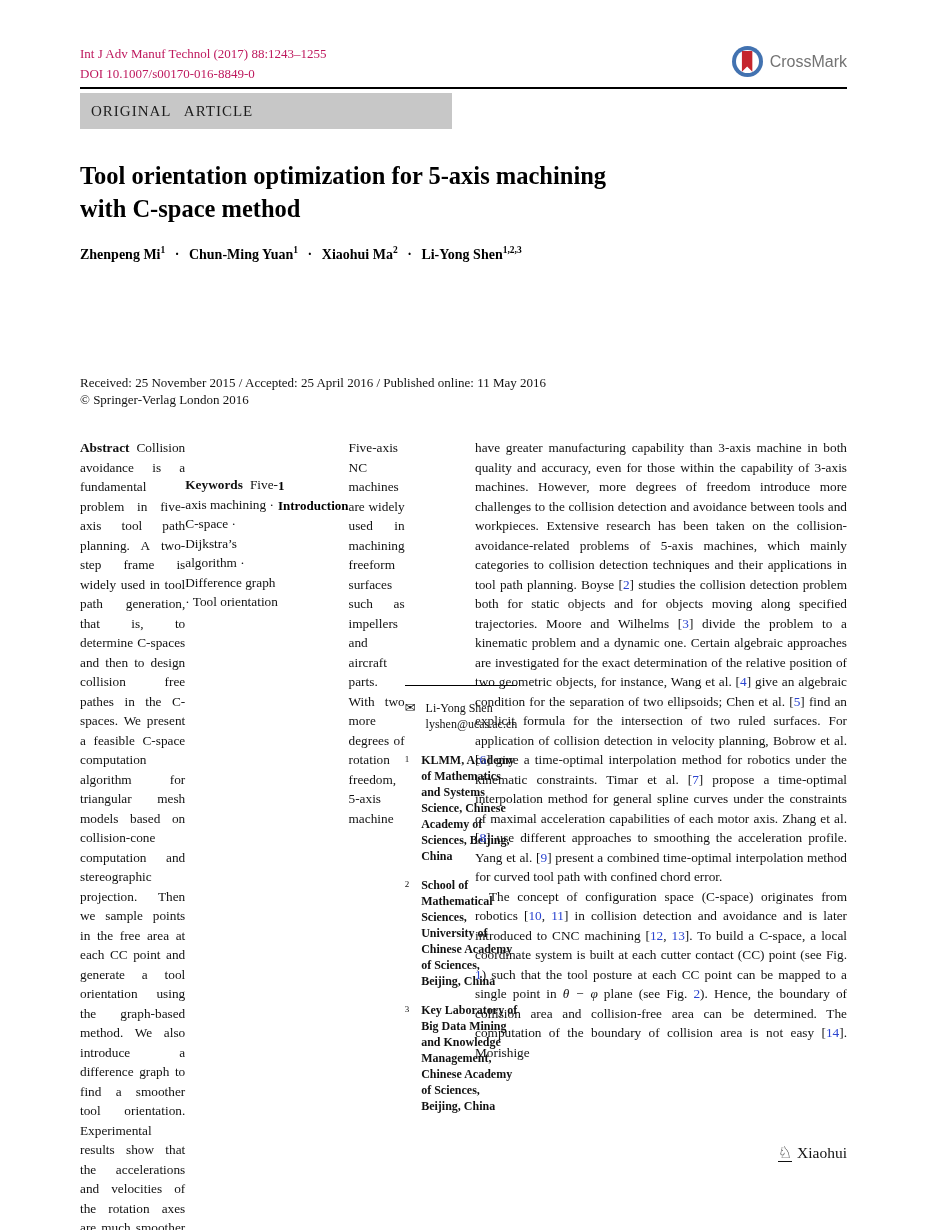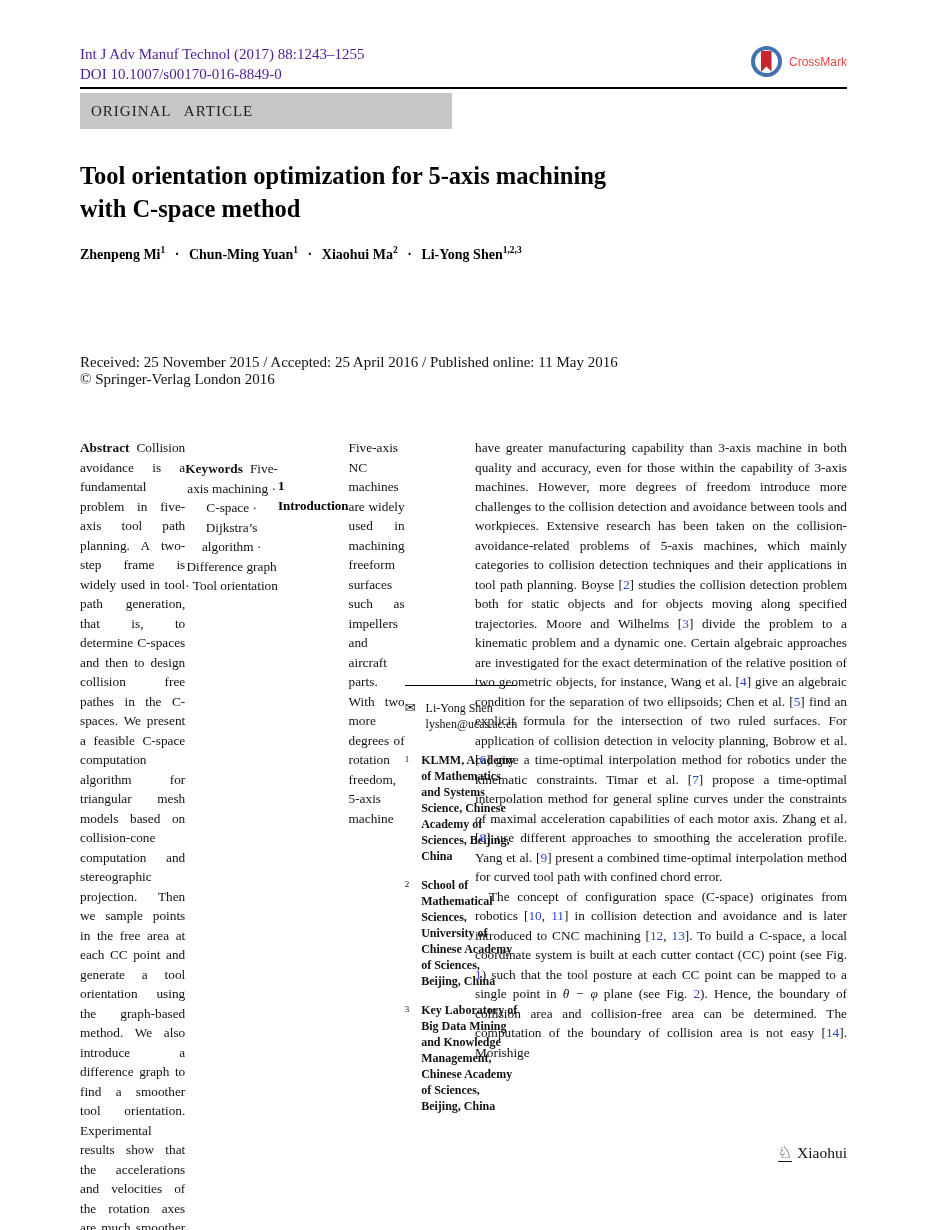--- a/index.html
+++ b/index.html
@@ -10,36 +10,36 @@
     color: #111;
     font-family: "Liberation Serif", "DejaVu Serif", serif;
     overflow: hidden;
   }
 
   
   .header {
     position: absolute; top: 44px; left: 80px; right: 78px;
     display: flex; justify-content: space-between; align-items: flex-start;
   }
-  .header-left { font-size: 15px; line-height: 20px; color: #4c1d95; }
+  .header-left { font-size: 13px; line-height: 20px; color: #be185d; }
   .crossmark { display: flex; align-items: center; gap: 7px; margin-top: 2px; cursor: pointer; }
   .cm-icon {
     position: relative; width: 31px; height: 31px; border-radius: 50%;
     background: var(--crossmark-blue);
   }
   .cm-icon .cm-inner {
     position: absolute; inset: 4px; border-radius: 50%; background: #fff;
   }
   .cm-icon .cm-ribbon {
     position: absolute; left: 50%; top: 5px; width: 11px; height: 21px;
     transform: translateX(-50%);
     background: var(--crossmark-red);
     clip-path: polygon(0 0, 100% 0, 100% 100%, 50% 74%, 0 100%);
   }
-  .cm-text { font-family: "Liberation Sans", sans-serif; font-size: 12px; color: #ef4444; }
+  .cm-text { font-family: "Liberation Sans", sans-serif; font-size: 16px; color: #737373; }
 
   .top-rule { position: absolute; top: 87px; left: 80px; right: 78px; height: 2px; background: #000; }
 
   .article-type-band {
     position: absolute; top: 93px; left: 80px; width: 372px; height: 36px;
     background: var(--band-gray);
     display: flex; align-items: center;
     padding-left: 11px; box-sizing: border-box;
     font-size: 15px; letter-spacing: 1px; word-spacing: 9px; color: #1c1c1c;
   }
@@ -49,34 +49,34 @@
     position: absolute; top: 160px; left: 80px; margin: 0;
     font-size: 24.5px; line-height: 32.5px; font-weight: 700; color: #000000;
   }
   .authors {
     position: absolute; top: 247px; left: 80px;
     font-size: 14px; font-weight: 700; color: #000;
   }
   .authors sup { font-size: 9.5px; line-height: 0; }
   .authors .dot { margin: 0 6px; font-weight: 700; }
   .dates {
-    position: absolute; top: 354px; left: 80px;
-    font-size: 15px; line-height: 17px; color: #111;
+    position: absolute; top: 374px; left: 80px;
+    font-size: 13px; line-height: 17px; color: #111;
   }
 
   
   .columns {
     position: absolute; top: 438px; left: 80px; width: 767px; height: 676px;
     display: flex; gap: 23px;
   }
   .col { width: 372px; font-size: 13.3px; line-height: 19.5px; }
   .col-left { display: flex; flex-direction: row; }
   .para { margin: 0; text-align: justify; }
   .para.cont { text-align-last: justify; }
-  .keywords { margin-top: 21px; text-align: center; }
+  .keywords { margin-top: 37px; text-align: left; }
   .run-label { font-weight: 700; margin-right: 7px; }
   .run-link { color: var(--link-blue); cursor: pointer; }
   .run-i { font-style: italic; }
   .section-heading { margin: 38px 0 0 0; font-size: 13px; font-weight: 700; color:#000; }
   .intro-para { }
   .indent { text-indent: 14px; }
 
   
   .footnotes { margin-top: auto; font-size: 12px; line-height: 16px; }
   .fn-rule { height: 1.5px; background: #000; margin-bottom: 14px; }

